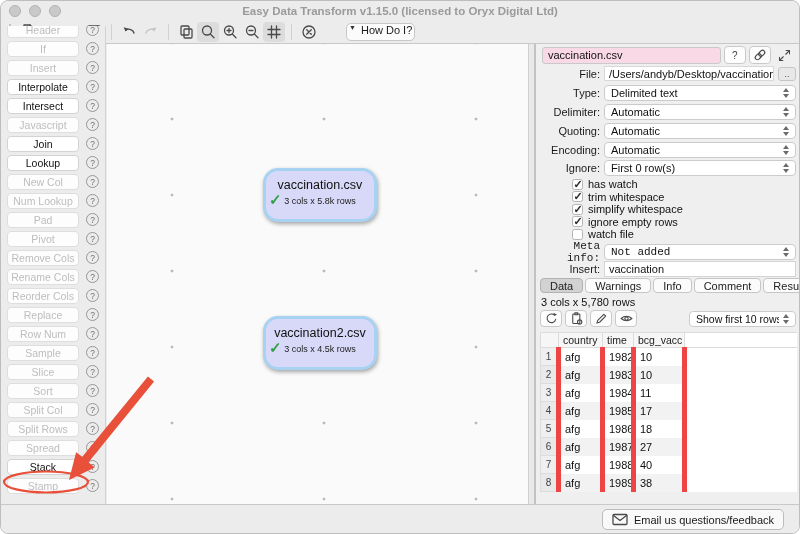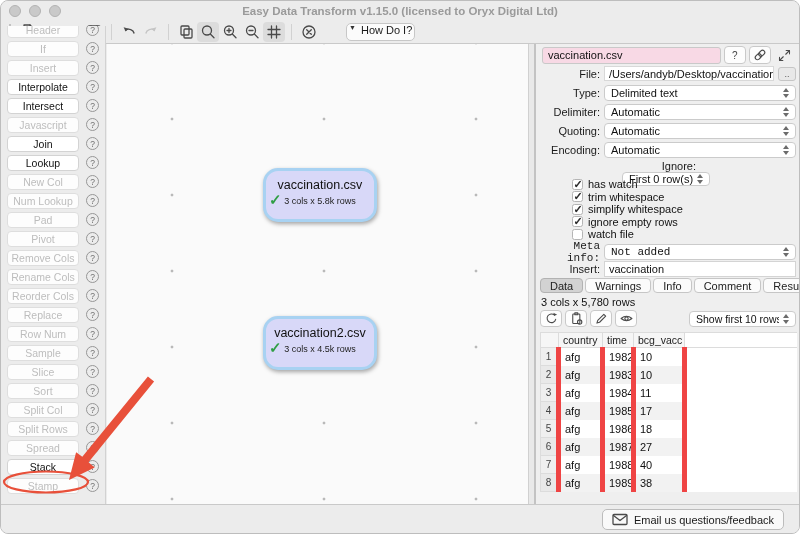--- a/index.html
+++ b/index.html
@@ -429,21 +429,21 @@
           <div class="sel">
             <span class="val">Automatic</span>
             <span class="stepper">
               <span class="chev-up"></span>
               <span class="chev-dn"></span>
             </span>
           </div>
         </div>
       </div>
 
-    <div class="irow" style="top:116px;flex-direction:column;">
+    <div class="irow" style="top:116px;">
       <span class="lbl">Ignore:</span>
       <div class="sel">
         <span class="val">First 0 row(s)</span>
         <span class="stepper">
             <span class="chev-up"></span>
             <span class="chev-dn"></span>
           </span>
       </div>
     </div>
 

